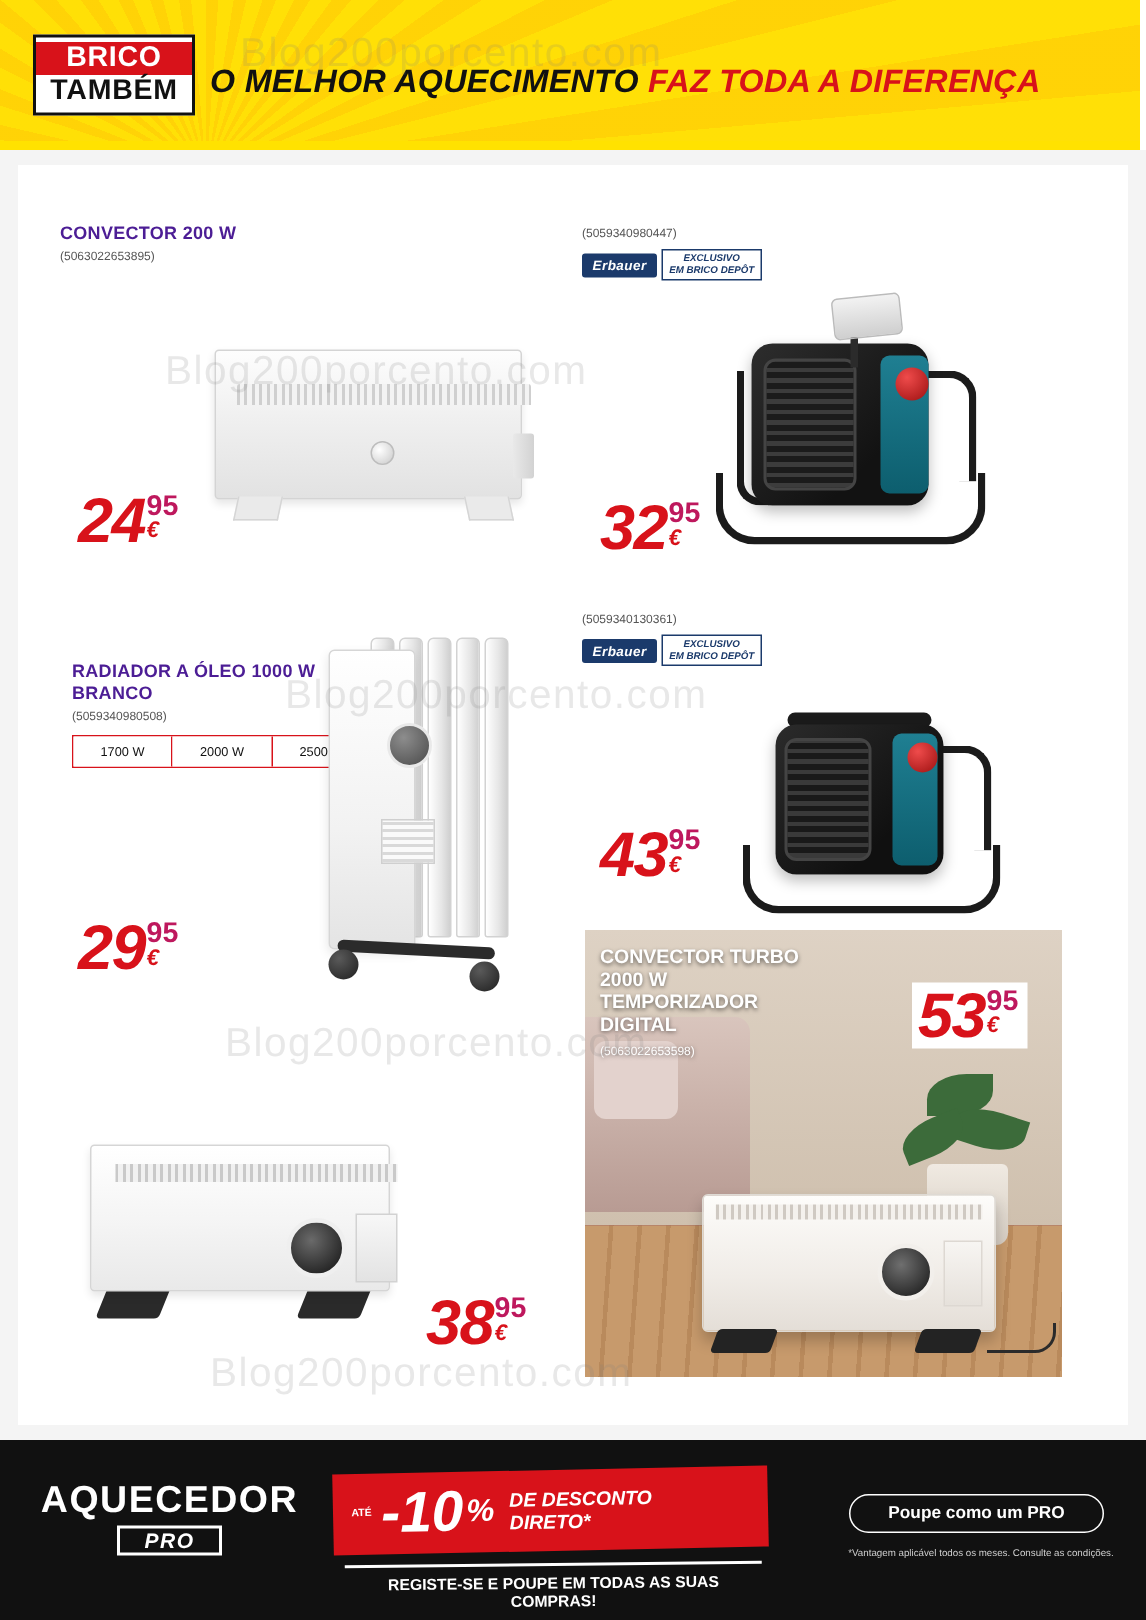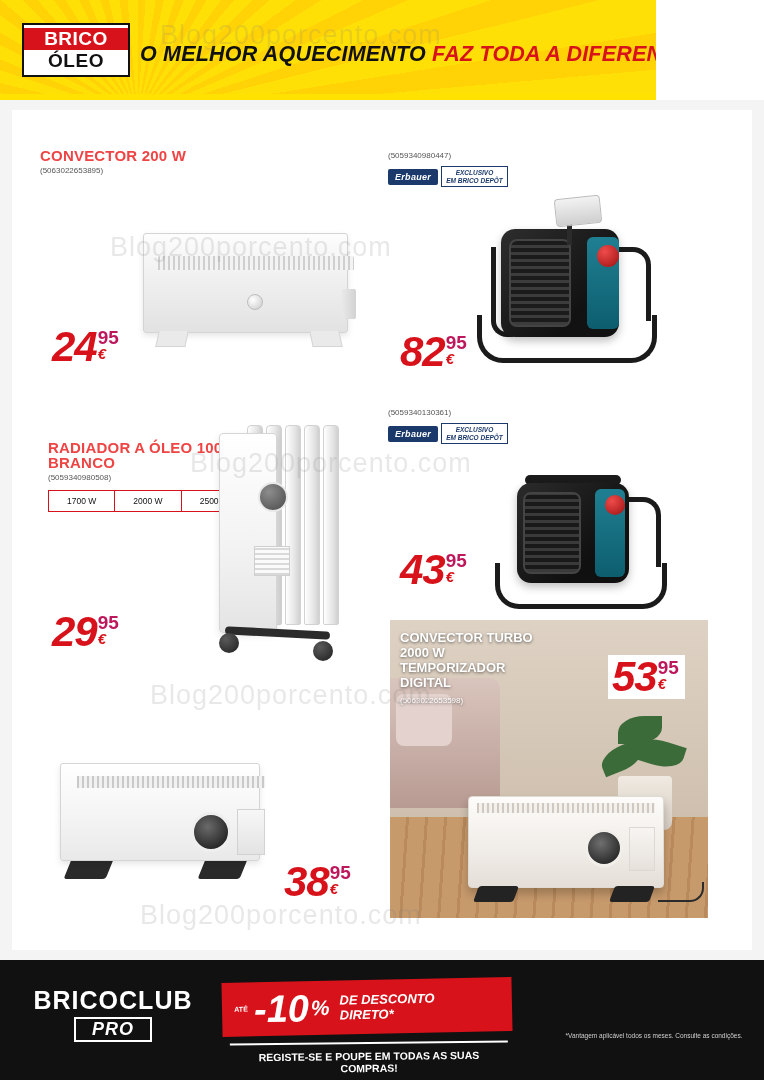--- a/index.html
+++ b/index.html
@@ -7,21 +7,21 @@
     width: 764px; height: 1080px;
     font-family: "Liberation Sans", sans-serif;
     background: #ffffff;
     overflow: hidden;
     position: relative;
   }
   .page { position: relative; width: 764px; height: 1080px; background: #fff; }
 
   
   .header {
-    position: absolute; left: 0; top: 0; width: 656px; height: 100px;
+    position: absolute; left: 0; top: 0; width: 760px; height: 100px;
     background: #fdba74;
     overflow: hidden;
   }
   .sunburst {
     position: absolute; left: 0; top: 0; width: 764px; height: 100px;
     background:
       repeating-conic-gradient(from 0deg at 18% 115%, #ffd400 0deg 4deg, #ffe200 4deg 9deg);
     opacity: .95;
   }
   .logo {
@@ -62,21 +62,21 @@
   .wm {
     position: absolute; color: rgba(130,130,130,0.18);
     font-size: 27px; letter-spacing: 1px; white-space: nowrap;
     font-family: "Liberation Sans", sans-serif; pointer-events: none;
     z-index: 40;
   }
 
   
   .blk { position: absolute; }
   .p-title {
-    font-weight: bold; font-size: 15px; color: #ef4444; line-height: 15px;
+    font-weight: bold; font-size: 12px; color: #4c1d95; line-height: 15px;
     text-transform: uppercase; letter-spacing: .2px;
   }
   .p-ref { font-size: 8px; color: #555; margin-top: 3px; }
 
   
   .price {
     position: absolute; background: #fff; padding: 2px 6px 2px 4px;
     display: flex; align-items: flex-start;
   }
   .price .int {
@@ -347,21 +347,21 @@
 
   
   .footer {
     position: absolute; left: 0; top: 960px; width: 764px; height: 120px; background: #111;
   }
   .bcp {
     position: absolute; left: 24px; top: 26px; width: 178px; color: #fff; text-align: center;
   }
   .bcp .l1 { font-size: 25px; font-weight: bold; letter-spacing: 1px; }
   .bcp .l2 {
-    margin-top: 2px; display: inline-block; border: 2px solid #fff; font-size: 18px;
+    margin-top: 2px; display: inline-block; border: 2px solid #fff; font-size: 14px;
     font-weight: bold; font-style: italic; padding: 0 16px; letter-spacing: 1px;
   }
   .promo {
     position: absolute; left: 222px; top: 20px; width: 290px; height: 54px;
     background: #d8121a; display: flex; align-items: center;
     transform: rotate(-1.2deg);
   }
   .promo .ate {
     color: #fff; font-size: 7px; font-weight: bold; line-height: 8px;
     margin-left: 8px; text-align: center; width: 22px;
@@ -391,21 +391,21 @@
 </style>
 </head>
 <body>
 
 <div class="page">
 
   <div class="header">
     <div class="sunburst"></div>
     <div class="logo">
       <div class="brico">BRICO</div>
-      <div class="depot">ÓLEO</div>
+      <div class="depot">TAMBÉM</div>
     </div>
     <div class="hdr-title">
       <span>O MELHOR AQUECIMENTO </span><span class="red">FAZ TODA A DIFERENÇA</span>
     </div>
     <div class="hdr-bottom-bar"></div>
   </div>
 
   <div class="content">
     <div class="content-inner"></div>
   </div>
@@ -447,21 +447,21 @@
     <div class="handle"></div>
     <div class="drum">
       <div class="face"></div>
       <div class="teal"></div>
       <div class="redknob"></div>
     </div>
     <div class="lamparm"></div>
     <div class="lamp"></div>
   </div>
   <div class="price" style="left:396px; top:330px;">
-    <span class="int">82</span>
+    <span class="int">32</span>
     <span class="frac-wrap">
       <span class="cents">95</span>
       <span class="eur">€</span>
     </span>
   </div>
 
   <div class="blk" style="left:48px; top:440px; width:215px;">
     <div class="p-title">RADIADOR A ÓLEO 1000 W BRANCO</div>
     <div class="p-ref">(5059340980508)</div>
     <div class="avail">
@@ -572,29 +572,30 @@
   </div>
 
   <div class="wm" style="left:160px; top:20px;">Blog200porcento.com</div>
   <div class="wm" style="left:110px; top:232px;">Blog200porcento.com</div>
   <div class="wm" style="left:190px; top:448px;">Blog200porcento.com</div>
   <div class="wm" style="left:150px; top:680px;">Blog200porcento.com</div>
   <div class="wm" style="left:140px; top:900px;">Blog200porcento.com</div>
 
   <div class="footer">
     <div class="bcp">
-      <div class="l1">BRICOCLUB</div>
+      <div class="l1">AQUECEDOR</div>
       <div class="l2">PRO</div>
     </div>
     <div class="promo">
       <div class="ate">ATÉ</div>
       <div class="big">-10</div>
       <div class="pct">%</div>
       <div class="lines">
         <div>DE DESCONTO</div>
         <div>DIRETO*</div>
       </div>
     </div>
     <div class="promo-sub">REGISTE-SE E POUPE EM TODAS AS SUAS COMPRAS!</div>
+    <div class="pro-btn">Poupe como um PRO</div>
     <div class="pro-note">*Vantagem aplicável todos os meses. Consulte as condições.</div>
   </div>
 
 </div>
 
 </body></html>

